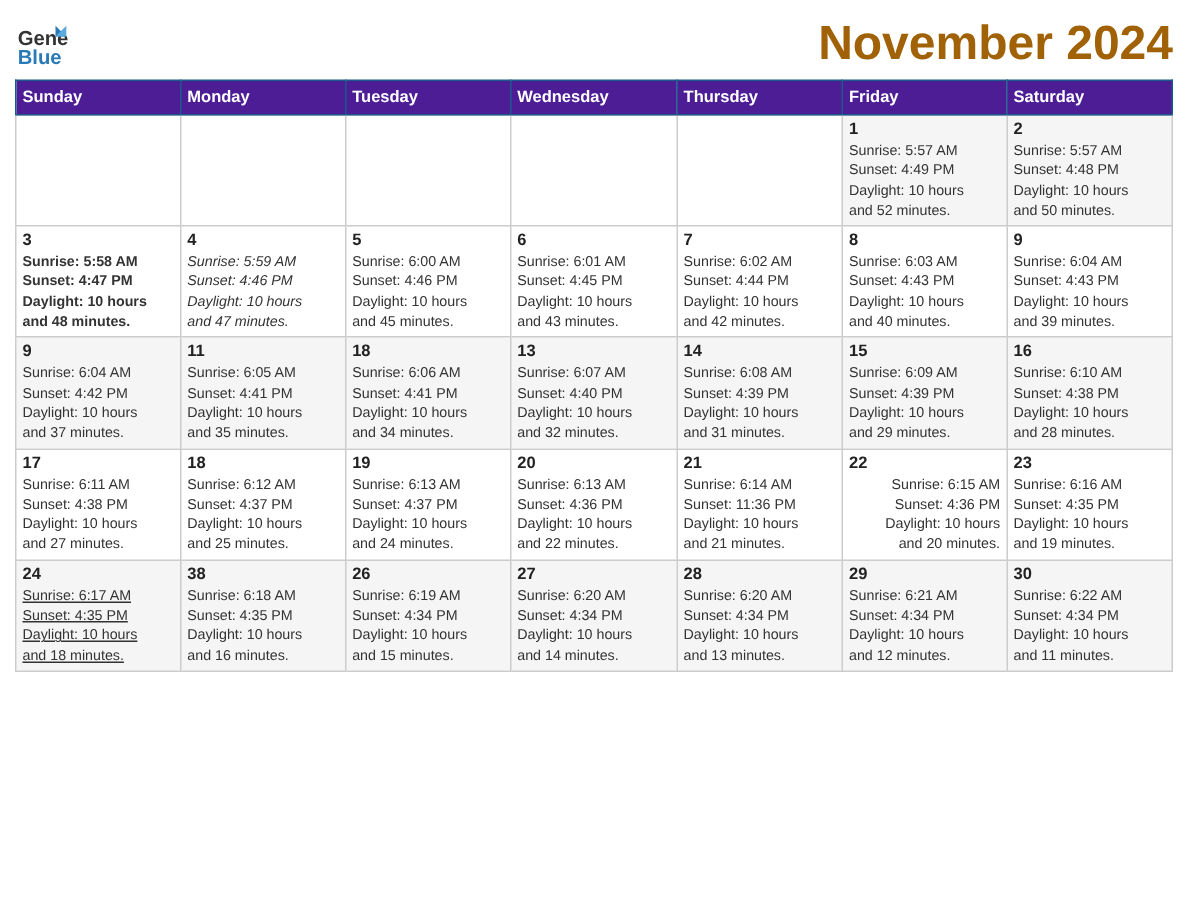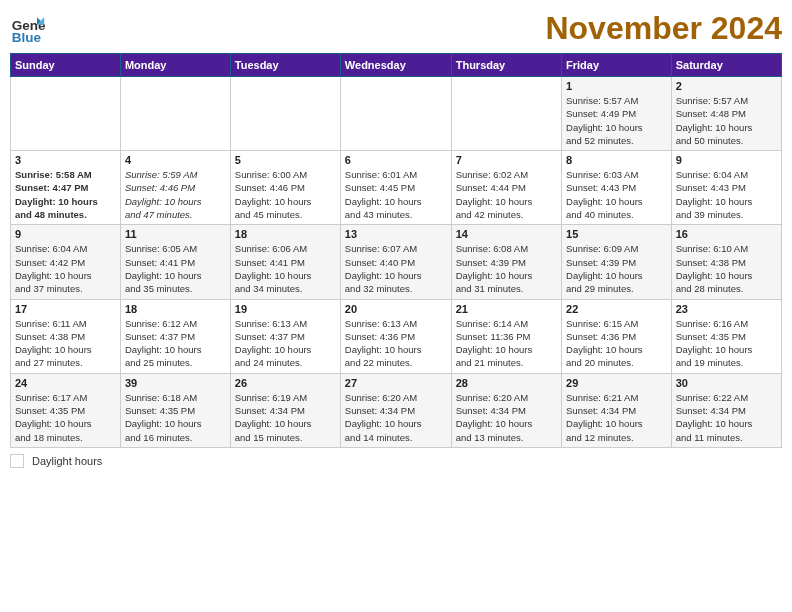--- a/index.html
+++ b/index.html
@@ -289,43 +289,43 @@
           </td>
           <td>
             <span class="day-num">21</span>
             <div class="day-info" style="white-space: pre-line;">Sunrise: 6:14 AM
 Sunset: 11:36 PM
 Daylight: 10 hours
 and 21 minutes.</div>
           </td>
           <td>
             <span class="day-num">22</span>
-            <div class="day-info" style="white-space: pre-line;">Sunrise: 6:15 AM
+            <div class="day-info" style="white-space: pre-line; text-align: right;">Sunrise: 6:15 AM
 Sunset: 4:36 PM
 Daylight: 10 hours
 and 20 minutes.</div>
           </td>
           <td>
             <span class="day-num">23</span>
             <div class="day-info" style="white-space: pre-line;">Sunrise: 6:16 AM
 Sunset: 4:35 PM
 Daylight: 10 hours
 and 19 minutes.</div>
           </td>
         </tr>
         <tr>
           <td>
             <span class="day-num">24</span>
-            <div class="day-info" style="white-space: pre-line;">Sunrise: 6:17 AM
+            <div class="day-info" style="white-space: pre-line; text-decoration: underline;">Sunrise: 6:17 AM
 Sunset: 4:35 PM
 Daylight: 10 hours
 and 18 minutes.</div>
           </td>
           <td>
-            <span class="day-num">39</span>
+            <span class="day-num">38</span>
             <div class="day-info" style="white-space: pre-line;">Sunrise: 6:18 AM
 Sunset: 4:35 PM
 Daylight: 10 hours
 and 16 minutes.</div>
           </td>
           <td>
             <span class="day-num">26</span>
             <div class="day-info" style="white-space: pre-line;">Sunrise: 6:19 AM
 Sunset: 4:34 PM
 Daylight: 10 hours
@@ -356,17 +356,13 @@
             <span class="day-num">30</span>
             <div class="day-info" style="white-space: pre-line;">Sunrise: 6:22 AM
 Sunset: 4:34 PM
 Daylight: 10 hours
 and 11 minutes.</div>
           </td>
         </tr>
       </tbody>
   </table>
 
-  <div class="footer">
-    <div class="legend-box"></div>
-    <span>Daylight hours</span>
-  </div>
 </div>
 
 </body></html>

